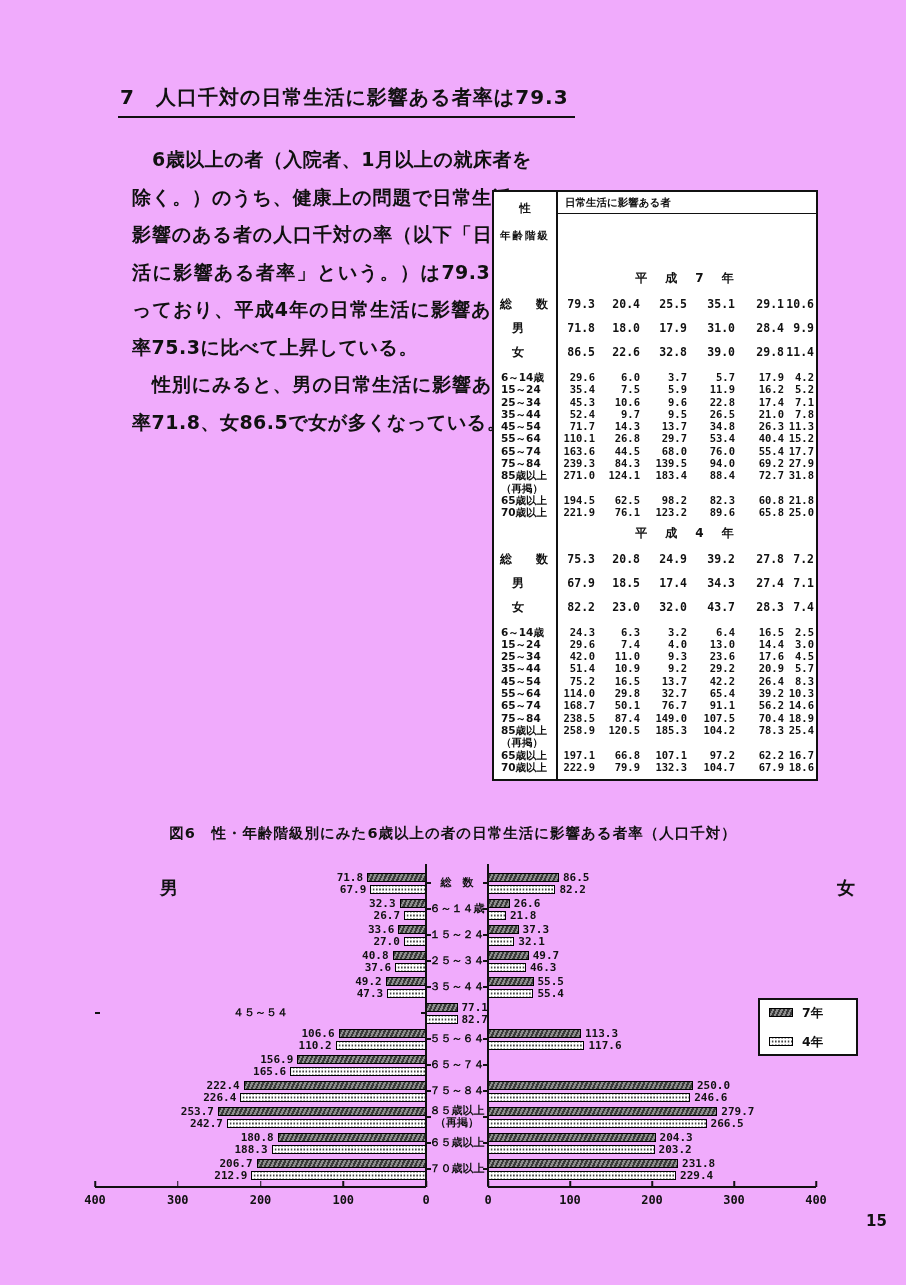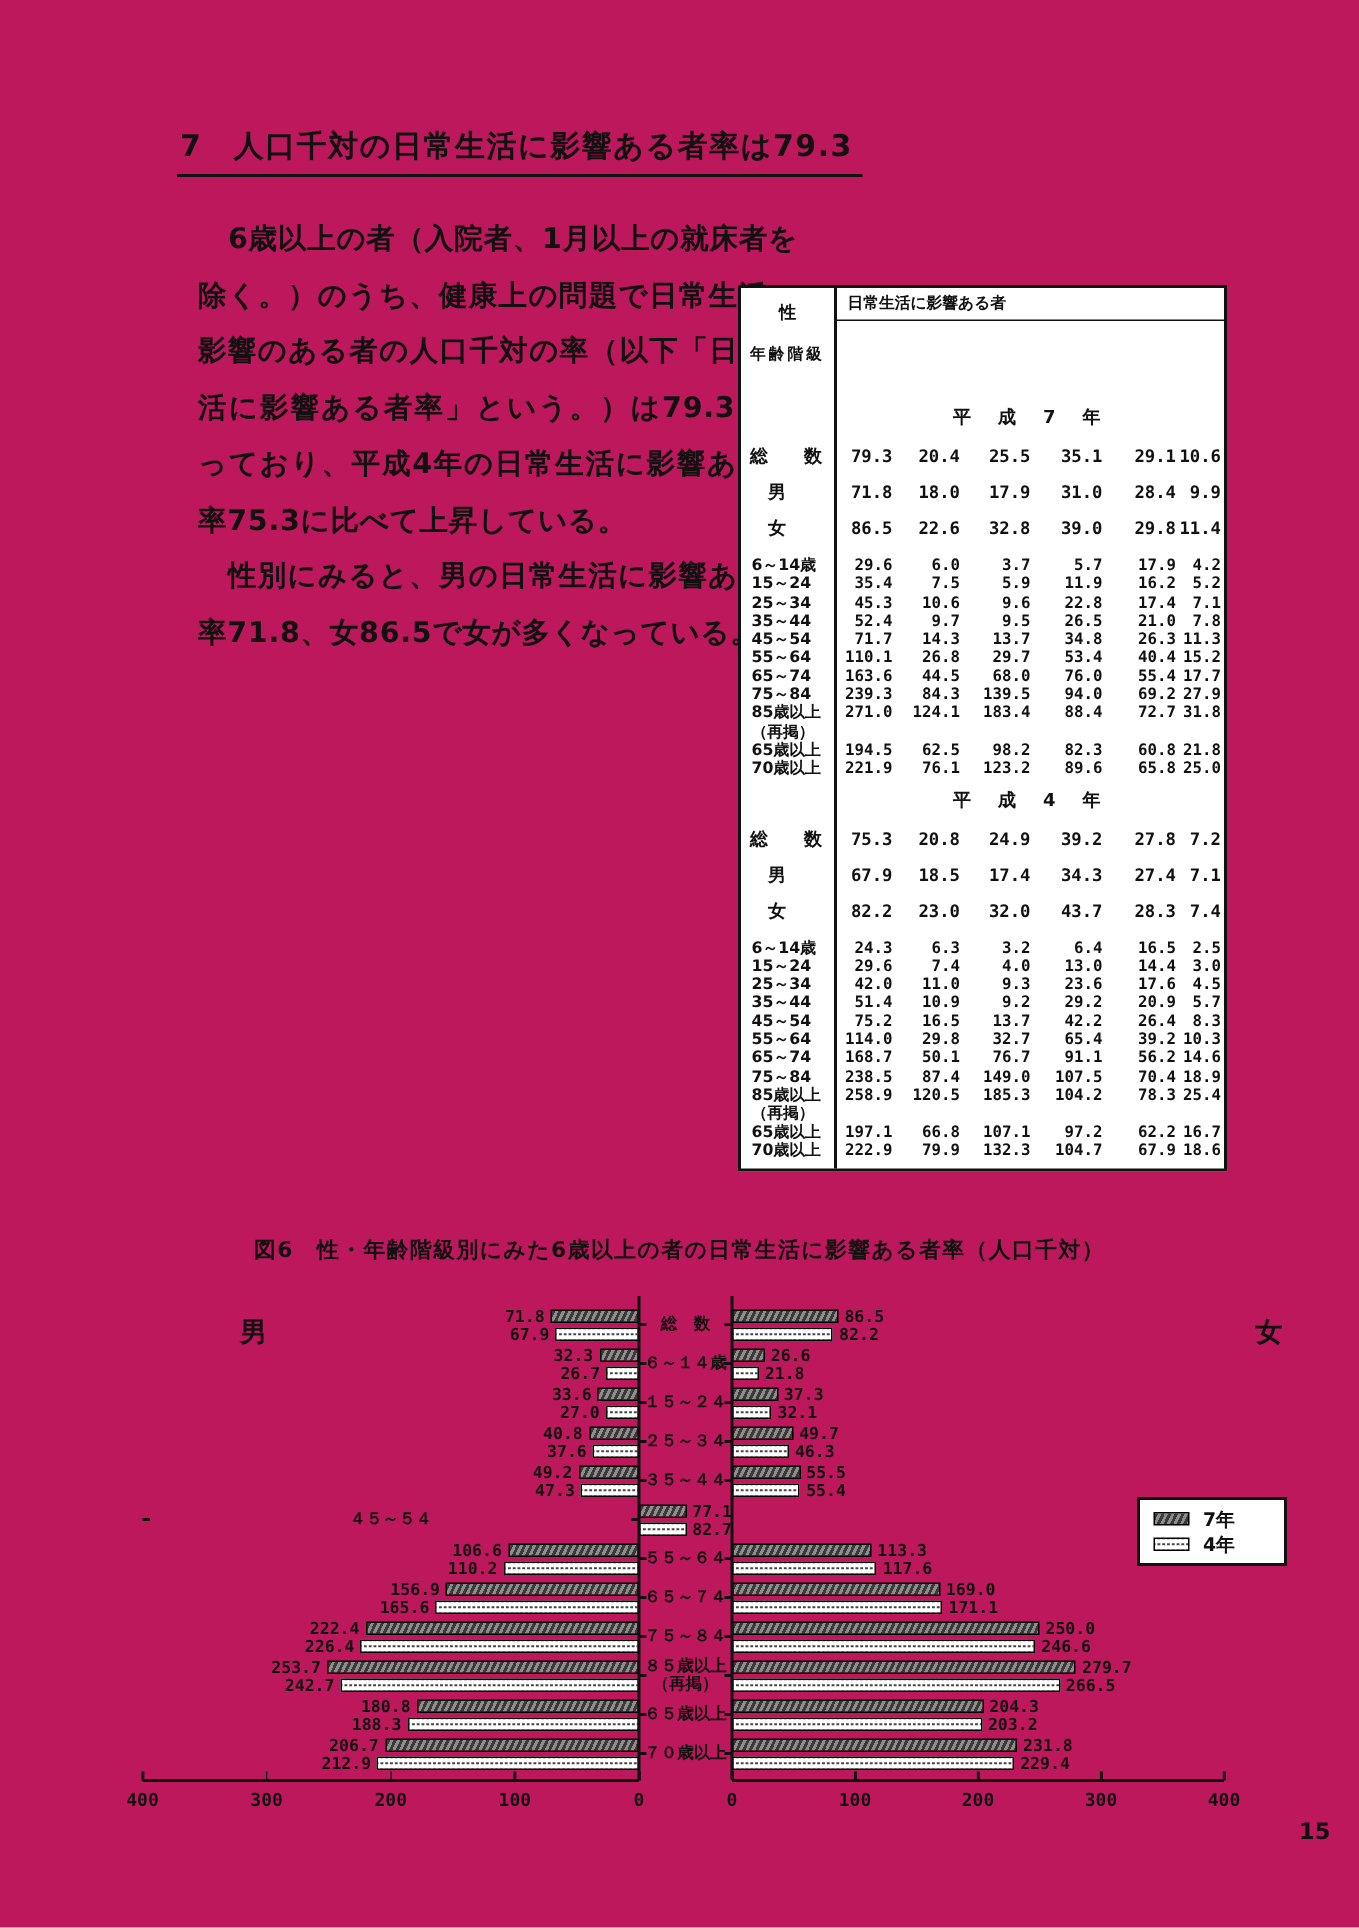--- a/index.html
+++ b/index.html
@@ -1,16 +1,16 @@
 <!DOCTYPE html>
 <html><head>
 <meta charset="utf-8">
 <style>
   html,body{margin:0;padding:0;background:#fff;}
-  .page{position:relative;width:906px;height:1285px;background:#be185d;color:#111;
+  .page{position:relative;width:906px;height:1285px;background:#f0abfc;color:#111;
         font-family:"DejaVu Sans",sans-serif;overflow:hidden;}
 
   
   .heading{position:absolute;left:118px;top:84px;font-size:20px;font-weight:bold;
            letter-spacing:1px;border-bottom:2.5px solid #111;padding:0 6px 5px 2px;white-space:nowrap;}
 
   
   .body-text{position:absolute;left:84px;top:141px;width:400px;font-size:19px;
              line-height:37.5px;font-weight:bold;text-align:justify;letter-spacing:0.5px;margin-left:48px;}
   .body-text p{margin:0;text-indent:20px;}
@@ -76,21 +76,21 @@
   .vline{position:absolute;width:1.8px;background:#111;top:-6px;height:322px;}
   .vline.vl{left:330px;} .vline.vr{left:392px;}
   .axis{position:absolute;top:316px;height:28px;border-top:2px solid #111;}
   .axis.al{left:0;width:331px;} .axis.ar{left:393px;width:328px;}
   .tick{position:absolute;top:-7px;width:1.5px;height:6px;background:#111;transform:translateX(-50%);}
   .tick-label{position:absolute;top:5px;transform:translateX(-50%);font-size:12px;font-weight:bold;
               font-family:"DejaVu Sans Mono",monospace;}
   .sex-label{position:absolute;top:6px;font-size:18px;font-weight:bold;}
   .sex-label.male{left:65px;} .sex-label.female{left:742px;}
   .legend{position:absolute;left:663px;top:128px;min-width:100px;border:2px solid #111;background:#fff;
-          padding:6px 9px;display:flex;flex-direction:column;gap:4px;box-sizing:border-box;}
+          padding:6px 9px;display:flex;flex-direction:column;gap:16px;box-sizing:border-box;}
   .legend-row{display:flex;align-items:center;gap:9px;font-size:12.5px;font-weight:bold;line-height:13px;}
   .legend-swatch{width:24px;height:9px;border:1px solid #000;box-sizing:border-box;}
 
   .page-num{position:absolute;left:866px;top:1212px;font-size:15px;font-weight:bold;}
 </style>
 </head>
 <body>
 
 <div class="page">
 
@@ -572,30 +572,20 @@
               <div class="c-bar bar-h7" style="width: 128.658px;"></div>
             </div>
             <div class="c-barline">
               <span class="c-val">165.6</span>
               <div class="c-bar bar-h4" style="width: 135.792px;"></div>
             </div>
           </div>
           <div class="c-center">
             <div>
               <div>６５～７４</div>
-            </div>
-          </div>
-          <div class="c-plot c-right">
-            <div class="c-barline">
-              <div class="c-bar bar-h7" style="width: 138.58px;"></div>
-              <span class="c-val">169.0</span>
-            </div>
-            <div class="c-barline">
-              <div class="c-bar bar-h4" style="width: 140.302px;"></div>
-              <span class="c-val">171.1</span>
             </div>
           </div>
         </div>
         <div class="c-row">
           <div class="c-plot c-left">
             <div class="c-barline">
               <span class="c-val">222.4</span>
               <div class="c-bar bar-h7" style="width: 182.368px;"></div>
             </div>
             <div class="c-barline">

